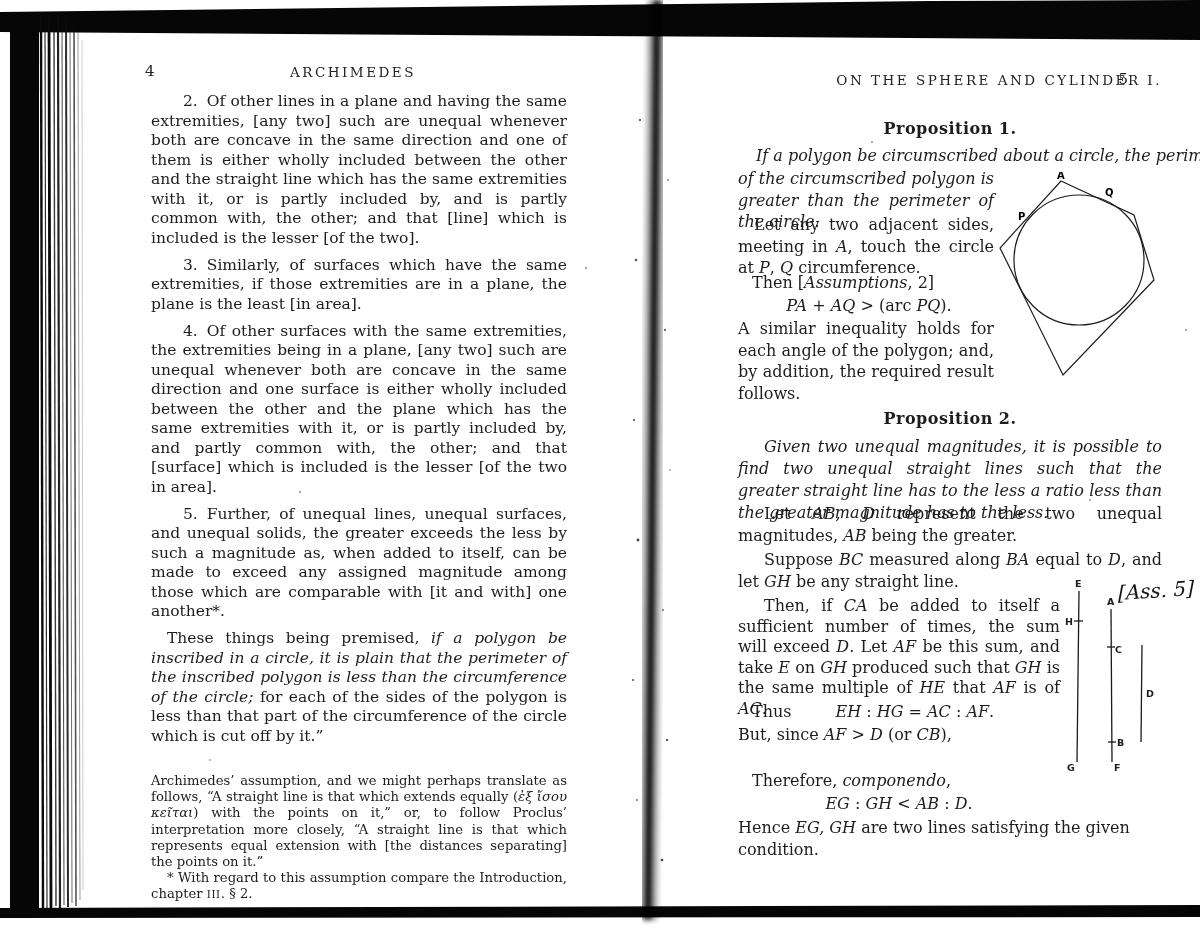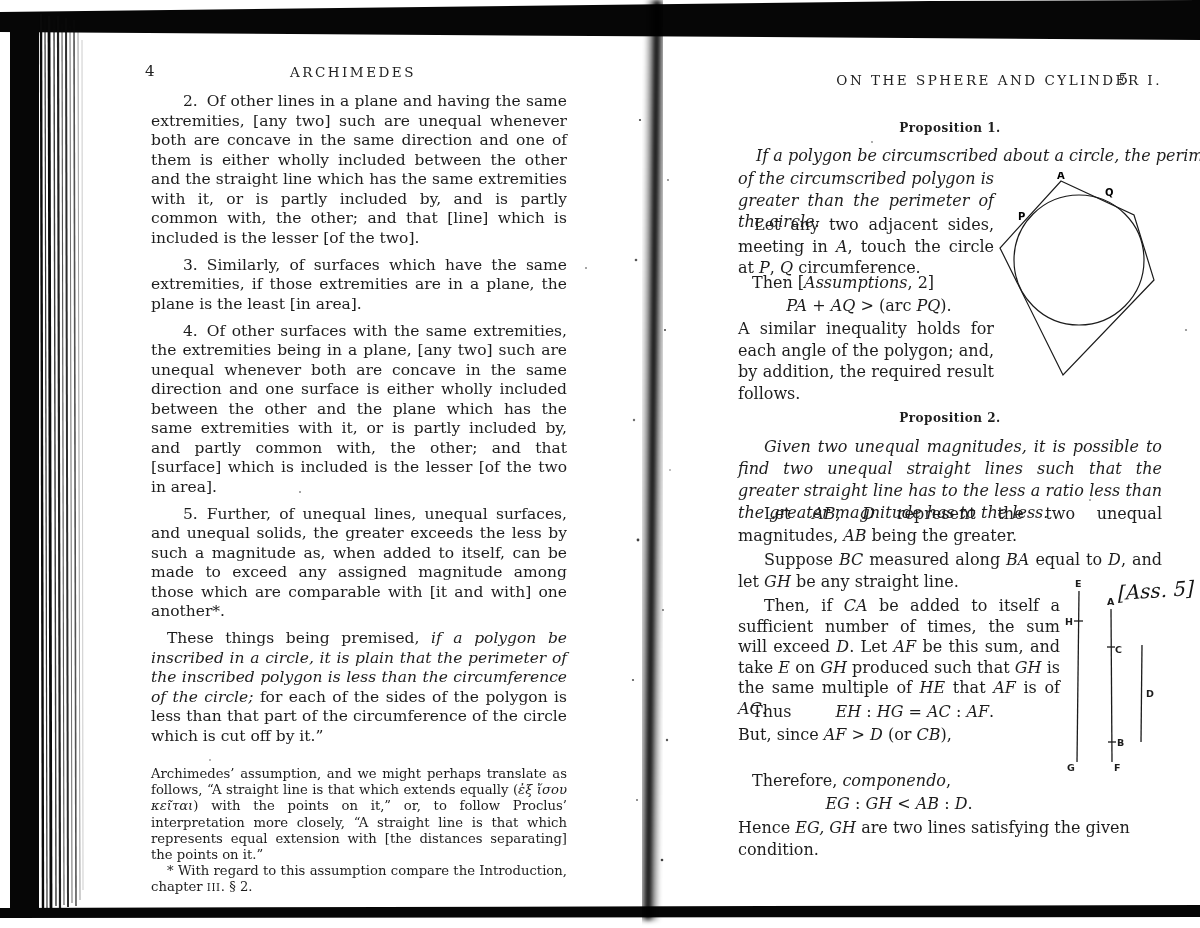--- a/index.html
+++ b/index.html
@@ -22,27 +22,27 @@
   .pg-num-right { position:absolute; right:34px; top:-2px; font-size:15px; letter-spacing:0; }
 
   
   .lp-body { position:absolute; top:92px; left:6px; width:416px; }
   .body-text { font-size:15.5px; line-height:19.5px; text-align:justify; }
   .para { margin:0 0 7.5px 0; text-indent:32px; }
   .pnum { margin-right:9px; }
   .quote { text-indent:16px; }
   .it { font-style:italic; }
   .sc { font-size:0.78em; letter-spacing:0.6px; }
-  .footnote { margin-top:20px; }
+  .footnote { margin-top:27px; }
   .fnote { margin:0; font-size:13.2px; line-height:16.2px; text-align:justify; }
   .fnote2 { text-indent:16px; }
 
   
   .rp-block { position:absolute; font-size:16px; line-height:21.5px; text-align:justify; }
-  .prop-title { width:424px; text-align:center; font-weight:bold; font-size:12px; letter-spacing:0.5px; }
+  .prop-title { width:424px; text-align:center; font-weight:bold; font-size:16px; letter-spacing:0.5px; }
   .p1-title { top:118px; }
   .p1-stmt1 { top:145px; width:430px; white-space:nowrap; text-indent:18px; text-align:left; }
   .p1-stmt2 { top:168px; width:256px; }
   .p1-p1    { top:214px; width:256px; text-indent:16px; }
   .p1-then  { top:272px; width:300px; text-align:left; text-indent:14px; }
   .p1-eq    { top:295px; width:262px; text-align:center; }
   .p1-p3    { top:318px; width:256px; }
   .d1 { position:absolute; left:238px; top:172px; }
 
   .p2-title { top:408px; }

